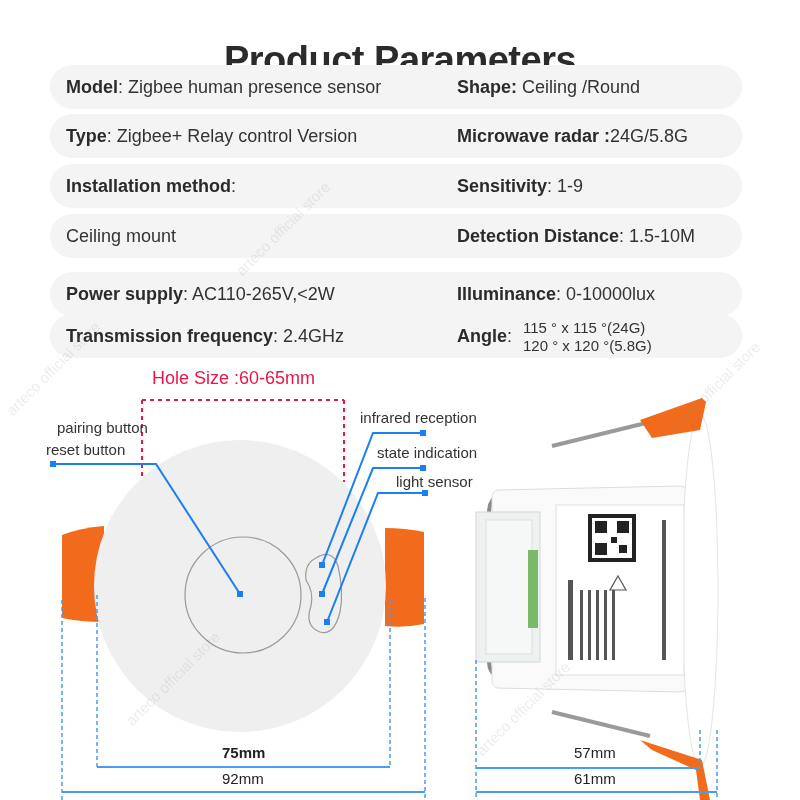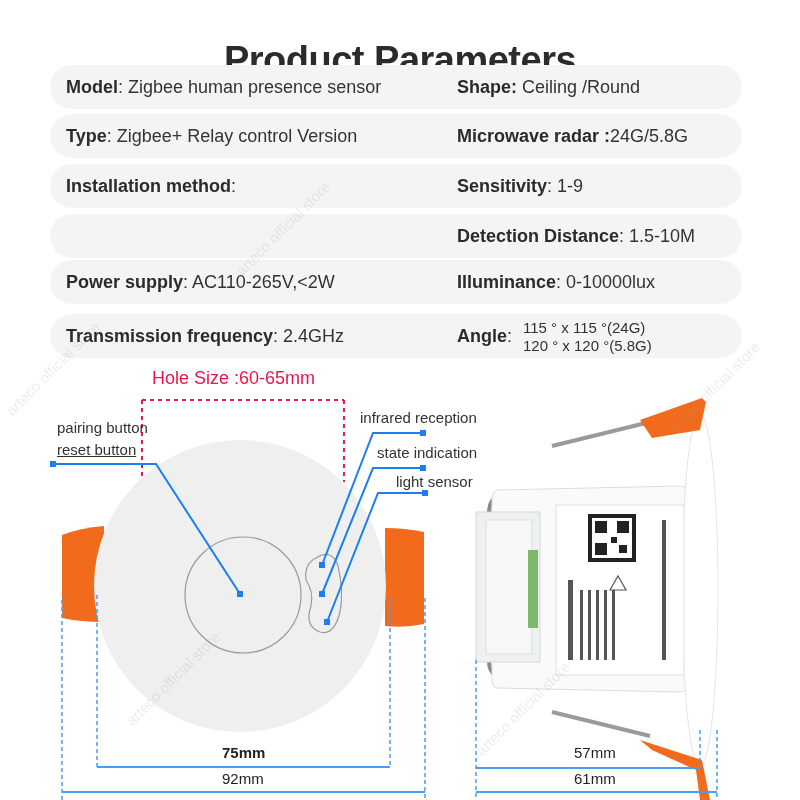--- a/index.html
+++ b/index.html
@@ -51,24 +51,25 @@
   <div class="cell left"><span class="lbl">Type</span><span>: </span><span>Zigbee+ Relay control Version</span></div>
   <div class="cell right"><span class="lbl">Microwave radar :</span><span></span><span>24G/5.8G</span></div>
 </div>
 
 <div class="param-row" style="top:164px;">
   <div class="cell left"><span class="lbl">Installation method</span><span>:</span><span></span></div>
   <div class="cell right"><span class="lbl">Sensitivity</span><span>: </span><span>1-9</span></div>
 </div>
 
 <div class="param-row" style="top:214px;">
+  <div class="cell left"><span>Ceiling mount</span></div>
   <div class="cell right"><span class="lbl">Detection Distance</span><span>: </span><span>1.5-10M</span></div>
 </div>
 
-<div class="param-row" style="top:260px;text-align:center;">
+<div class="param-row" style="top:272px;text-align:center;">
   <div class="cell left"><span class="lbl">Power supply</span><span>: </span><span>AC110-265V,&lt;2W</span></div>
   <div class="cell right"><span class="lbl">Illuminance</span><span>: </span><span>0-10000lux</span></div>
 </div>
 
 <div class="param-row" style="top:314px;">
   <div class="cell left"><span class="lbl">Transmission frequency</span><span>: </span><span>2.4GHz</span></div>
   <div class="cell right"><span class="lbl">Angle</span><span>:</span></div>
   <div class="angle-vals">
     <div>115 ° x 115 °(24G)</div>
     <div>120 ° x 120 °(5.8G)</div>
@@ -168,21 +169,21 @@
     </g>
     <g stroke="#4a9cf0" stroke-width="2">
       <line x1="476" y1="408" x2="700" y2="408"></line>
       <line x1="476" y1="432" x2="717" y2="432"></line>
     </g>
   </svg>
 
   <div class="hole-size">Hole Size :60-65mm</div>
 
   <div class="callout" style="left:57px; top:59px;">pairing button</div>
-  <div class="callout" style="left:57px; top:81px;text-decoration:underline;">reset button</div>
+  <div class="callout" style="left:46px; top:81px;">reset button</div>
   <div class="callout" style="left:360px; top:49px;">infrared reception</div>
   <div class="callout" style="left:377px; top:84px;">state indication</div>
   <div class="callout" style="left:380px; top:113px;margin-left:16px;">light sensor</div>
 
   <div class="dim" style="left:222px; top:384px;font-weight:bold;">75mm</div>
   <div class="dim" style="left:222px; top:410px;">92mm</div>
   <div class="dim" style="left:574px; top:384px;">57mm</div>
   <div class="dim" style="left:574px; top:410px;">61mm</div>
 </div>
 

